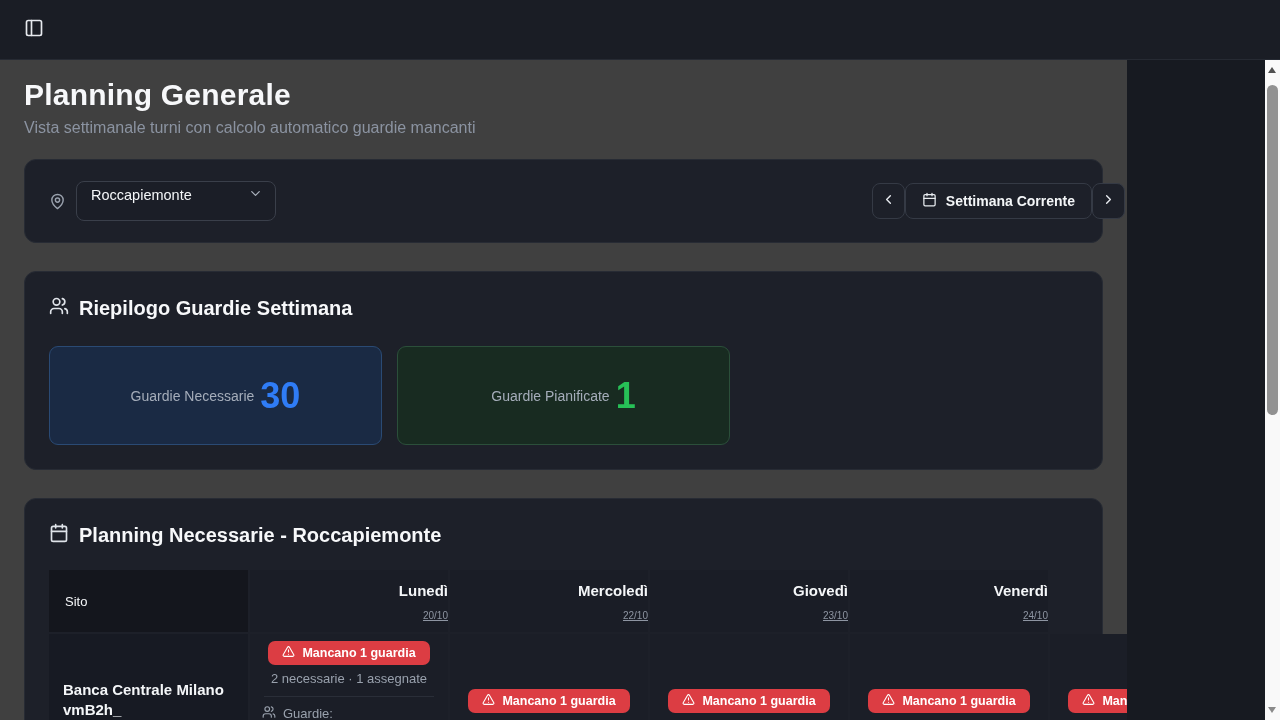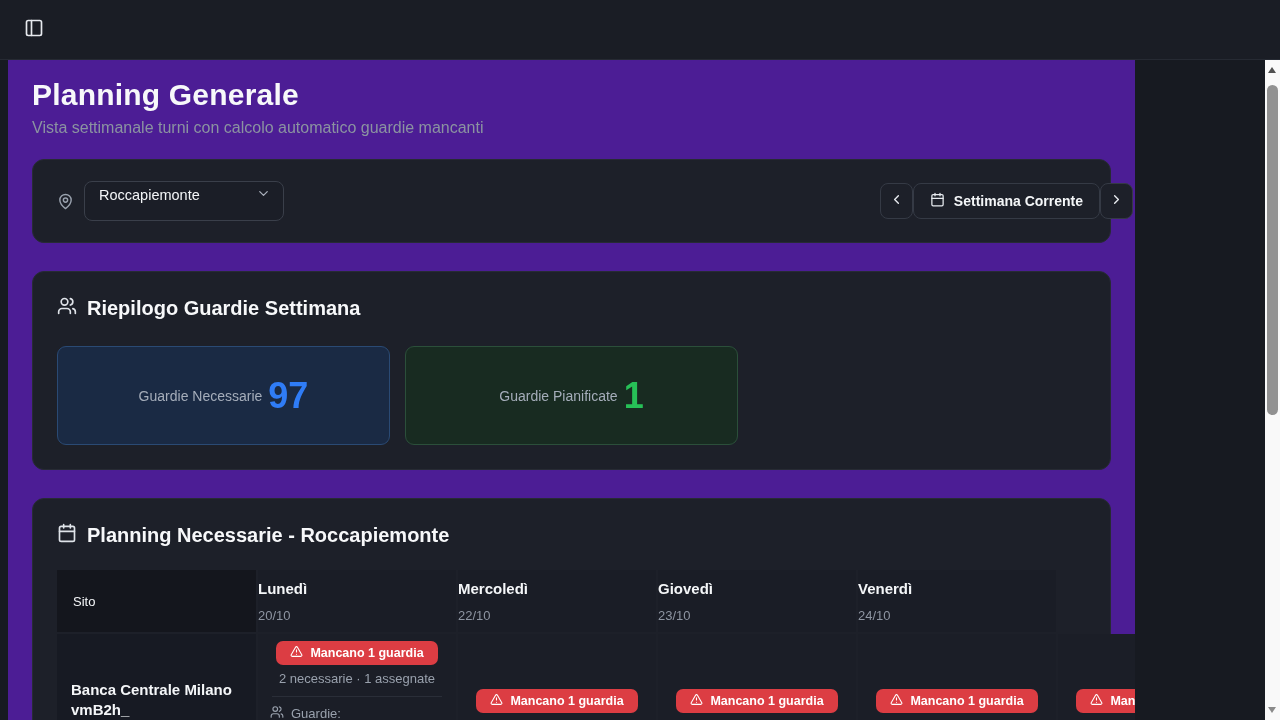--- a/index.html
+++ b/index.html
@@ -7,21 +7,21 @@
               font-family:"Liberation Sans", sans-serif; color:#f4f6f8; }
 
   
   .topbar { position:absolute; top:0; left:0; width:1280px; height:60px;
             background:#1a1d25; border-bottom:1px solid #262a33; display:flex; align-items:center; padding:0 18px; z-index:5; }
   .icon-btn { width:32px; height:32px; border:none; background:transparent; color:#e6e9ee;
               display:flex; align-items:center; justify-content:center; border-radius:6px; cursor:pointer; }
   .icon-btn svg { width:20px; height:20px; }
 
   
-  .content { position:absolute; top:60px; left:8px; width:1127px; height:660px; overflow:hidden; background:#4c1d95; }
+  .content { position:absolute; top:60px; left:0; width:1127px; height:660px; overflow:hidden; background:#404040; }
   .inner { padding:18px 24px 0 24px; }
 
   h1.page-title { font-size:30px; font-weight:700; letter-spacing:.2px; color:#f7f8fa; }
   .page-sub { margin-top:7px; font-size:16px; color:#8b93a1; }
 
   .card { background:#1d2029; border:1px solid #272b34; border-radius:12px; }
 
   
   .filterbar { margin-top:22px; height:84px; display:flex; align-items:center; padding:0 24px; }
   .f-left { flex:1; display:flex; align-items:center; gap:10px; }
@@ -55,23 +55,23 @@
   .stat.red { background:#342329; border:1px solid #5a323a; }
   .stat.red .num { color:#ef4444; }
 
   
   .planning { margin-top:28px; padding:24px 24px 0 24px; height:400px; }
   .tablewrap { margin-top:22px; width:1169px; overflow:hidden; }
   .thead { display:flex; }
   .th-site { width:201px; min-width:201px; height:62px; background:#14161d; display:flex; align-items:center;
              padding-left:16px; font-size:13px; font-weight:400; border-right:2px solid #1d2029; }
   .th-day { width:200px; min-width:200px; height:62px; background:#1a1d26; display:flex; flex-direction:column;
-            align-items:flex-start; justify-content:center; border-right:2px solid #1d2029; }
+            align-items:flex-end; justify-content:center; border-right:2px solid #1d2029; }
   .th-day .d-name { font-size:15px; font-weight:700; color:#f4f6f8; }
-  .th-day .d-date { font-size:13px; color:#8e95a2; margin-top:11px; }
+  .th-day .d-date { font-size:10px; color:#8e95a2; margin-top:11px;text-decoration:underline; }
   .trow { display:flex; margin-top:2px; height:170px; }
   .td-site { width:201px; min-width:201px; background:#171a23; padding:46px 14px 0 14px;
              font-size:15px; font-weight:700; line-height:20px; color:#f4f6f8; border-right:2px solid #1d2029; }
   .td-day { width:200px; min-width:200px; background:#1b1e27; border-right:2px solid #1d2029; padding:7px 12px 0 12px; }
   .td-day.centered { padding-top:55px; }
   .warn-badge { display:flex; align-items:center; justify-content:center; gap:7px; width:fit-content; margin:0 auto;
                 background:#dc3d43; color:#ffffff; font-size:12.5px; font-weight:700;
                 padding:4px 14px; border-radius:7px; white-space:nowrap; }
   .warn-badge svg { width:13px; height:13px; }
   .cell-stats { margin-top:6px; text-align:center; font-size:13px; color:#99a1ad; }
@@ -159,21 +159,21 @@
               <circle cx="9" cy="7" r="4"></circle>
               <path d="M22 21v-2a4 4 0 0 0-3-3.87"></path>
               <path d="M16 3.13a4 4 0 0 1 0 7.75"></path>
             </svg>
         </span>
         <span>Riepilogo Guardie Settimana</span>
       </div>
       <div class="stat-grid">
         <div class="stat blue">
           <div class="lbl">Guardie Necessarie</div>
-          <div class="num">97</div>
+          <div class="num">30</div>
         </div>
         <div class="stat green">
           <div class="lbl">Guardie Pianificate</div>
           <div class="num">1</div>
         </div>
       </div>
     </div>
 
     <div class="card planning">
       <div class="sec-title">

